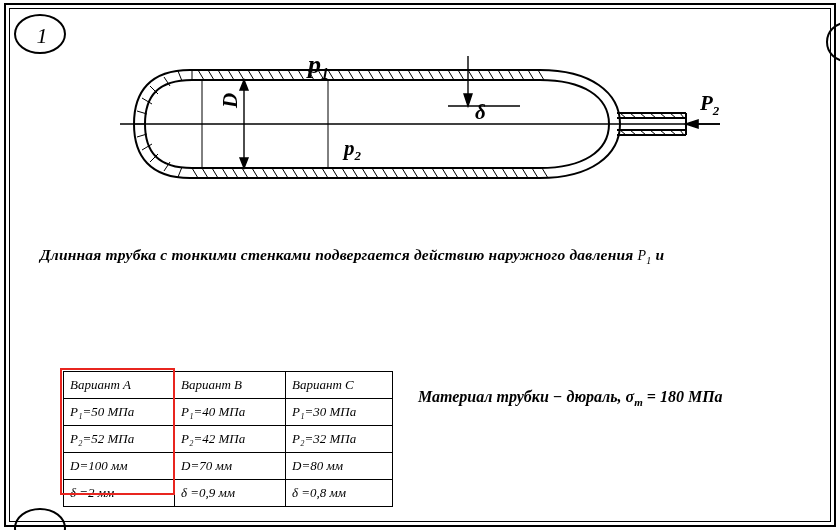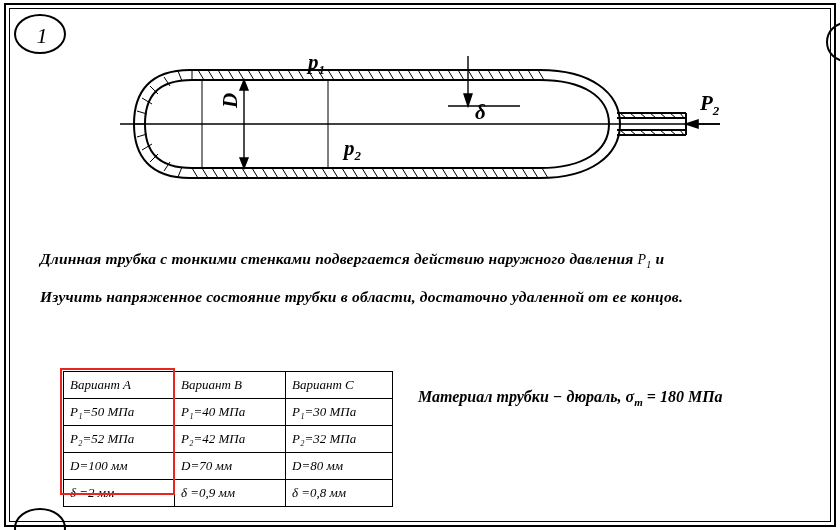--- a/index.html
+++ b/index.html
@@ -99,21 +99,21 @@
   
   .body-text {
     position: absolute;
     left: 40px;
     top: 243px;
     width: 770px;
     font-family: "Liberation Serif", serif;
     font-style: italic;
     font-weight: bold;
     font-size: 15.5px;
-    line-height: 32px;
+    line-height: 23px;
     color: #000;
     letter-spacing: 0.2px;
   }
   .body-text .p-sub {
     font-style: italic;
     font-weight: normal;
     font-size: 14px;
   }
   .body-text .p-sub sub {
     font-size: 10px;
@@ -343,21 +343,21 @@
         <polygon points="348,50 344,38 352,38"></polygon>
         <line x1="328" y1="50" x2="400" y2="50"></line>
       </g>
 
       <g stroke="#000" stroke-width="1.6" fill="#000">
         <line x1="570" y1="68" x2="600" y2="68"></line>
         <polygon points="566,68 578,64 578,72"></polygon>
       </g>
     </svg>
 
-    <div class="fig-label" style="left:188px; top:-6px; font-size:21px;">
+    <div class="fig-label" style="left:188px; top:-6px; font-size:26px;">
       <span>p</span><sub>1</sub>
     </div>
 
     <div class="fig-label" style="left:224px; top:80px; font-size:21px;">
       <span>p</span><sub>2</sub>
     </div>
 
     <div class="fig-label" style="left:98px; top:52px; font-size:21px; transform:rotate(-90deg); transform-origin:left top;">
       <span>D</span>
     </div>
@@ -370,21 +370,20 @@
       <span>P</span><sub>2</sub>
     </div>
   </div>
 
   <div class="body-text">
     <div class="line">
       <span>Длинная трубка с тонкими стенками подвергается действию наружного давления</span>
       <span class="p-sub"><span>P</span><sub>1</sub></span>
       <span>и</span>
     </div>
-    <div class="line">Изучить напряженное состояние трубки в области, достаточно удаленной от ее концов.</div>
   </div>
 
   <table id="variants-table">
     <tbody>
       <tr>
         <td class="c0">Вариант A</td>
         <td class="c1">Вариант B</td>
         <td class="c2">Вариант C</td>
       </tr>
       <tr>

